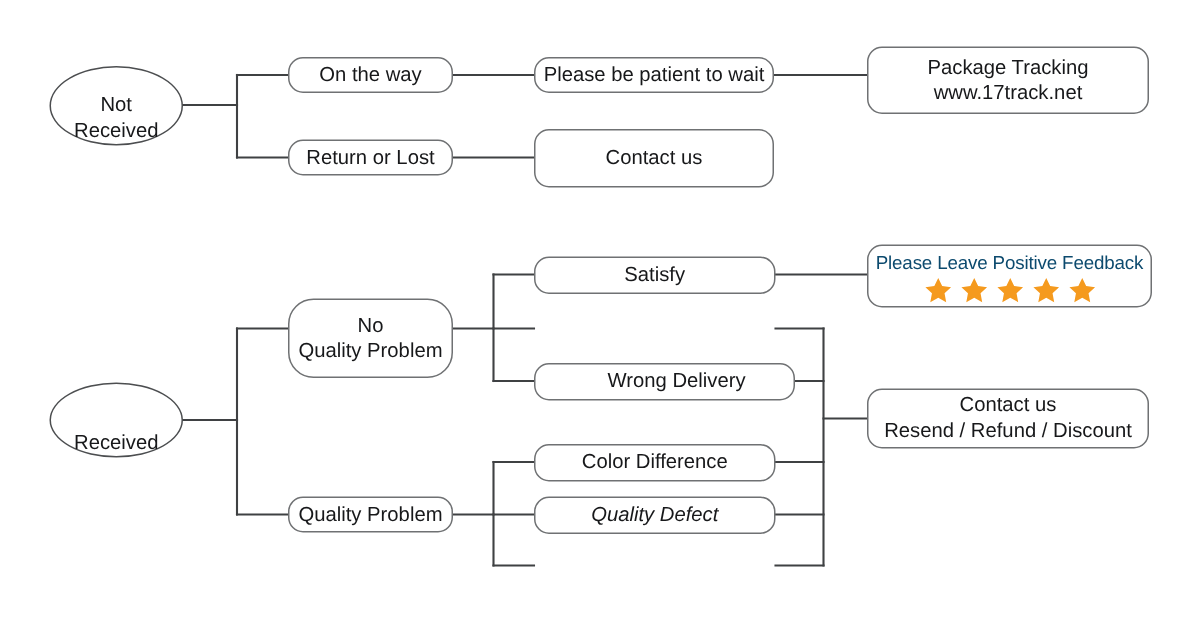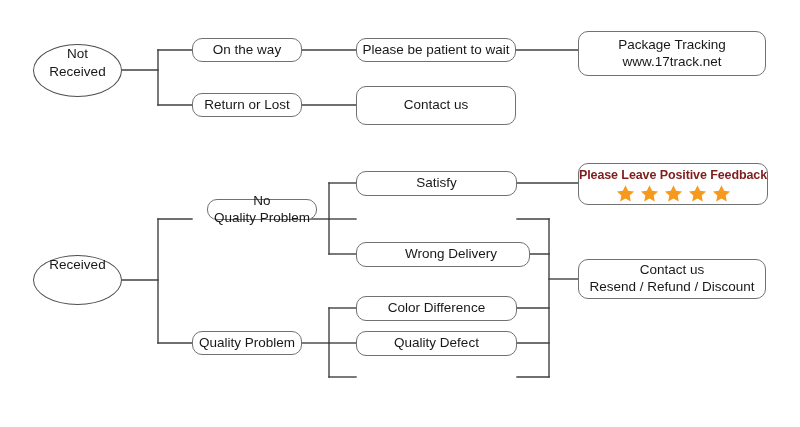--- a/index.html
+++ b/index.html
@@ -40,21 +40,21 @@
     color: #17181a;
     font-size: 13.5px;
     line-height: 1.25;
     z-index: 2;
     padding: 0 4px;
   }
   .ellipse {
     position: absolute;
     box-sizing: border-box;
     display: flex;
-    align-items: flex-start;
+    align-items: flex-end;
     justify-content: center;
     text-align: center;
     background: #ffffff;
     border: 1.3px solid #4c4e50;
     border-radius: 50%;
     color: #17181a;
     font-size: 13.5px;
     line-height: 1.3;
     z-index: 2;
   }
@@ -70,22 +70,22 @@
     border-radius: 10px;
     z-index: 2;
     display: flex;
     flex-direction: column;
     align-items: center;
     justify-content: center;
     padding-top: 2px;
   }
   .feedback-title {
     font-size: 12.5px;
-    font-weight: bold;
-    color: #7f1d1d;
+    font-weight: normal;
+    color: #0c4a6e;
     letter-spacing: -0.1px;
     white-space: nowrap;
   }
   .stars {
     display: flex;
     gap: 5px;
     margin-top: 2px;
   }
   .star {
     display: block;
@@ -167,21 +167,21 @@
     <span class="lines">
       <span>Package Tracking</span><br>
       <span>www.17track.net</span>
     </span>
   </div>
 
   <div class="ellipse" style="left:33px; top:255px; width:89px; height:50px;">
     <span>Received</span>
   </div>
 
-  <div class="node" style="left:207px; top:199px; width:110px; height:21px;">
+  <div class="node" style="left:192px; top:199px; width:110px; height:53px;border-radius:17px;">
     <span class="lines">
       <span>No</span><br>
       <span>Quality Problem</span>
     </span>
   </div>
 
   <div class="node" style="left:192px; top:331px; width:110px; height:24px;">
     <span>Quality Problem</span>
   </div>
 
@@ -191,21 +191,21 @@
 
 
   <div class="node" style="left:356px; top:242px; width:174px; height:25px;padding-left:20px;">
     <span>Wrong Delivery</span>
   </div>
 
   <div class="node" style="left:356px; top:296px; width:161px; height:25px;">
     <span>Color Difference</span>
   </div>
 
-  <div class="node" style="left:356px; top:331px; width:161px; height:25px;">
+  <div class="node" style="left:356px; top:331px; width:161px; height:25px;font-style:italic;">
     <span>Quality Defect</span>
   </div>
 
 
   <div class="feedback-box" style="left:578px; top:163px; width:190px; height:42px;">
     <div class="feedback-title">Please Leave Positive Feedback</div>
     <div class="stars">
       <svg class="star" viewBox="0 0 24 24">
           <polygon fill="#f59a1e" points="12,1.6 15.3,8.4 22.8,9.4 17.3,14.6 18.7,22 12,18.4 5.3,22 6.7,14.6 1.2,9.4 8.7,8.4"></polygon>
         </svg>

